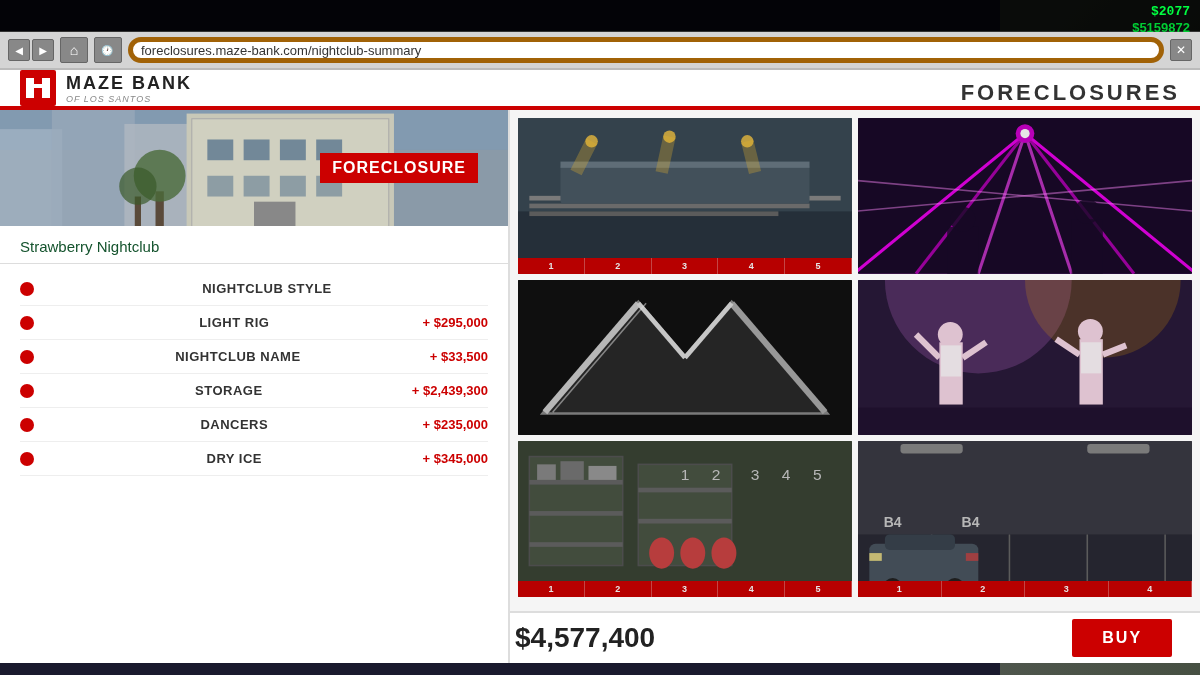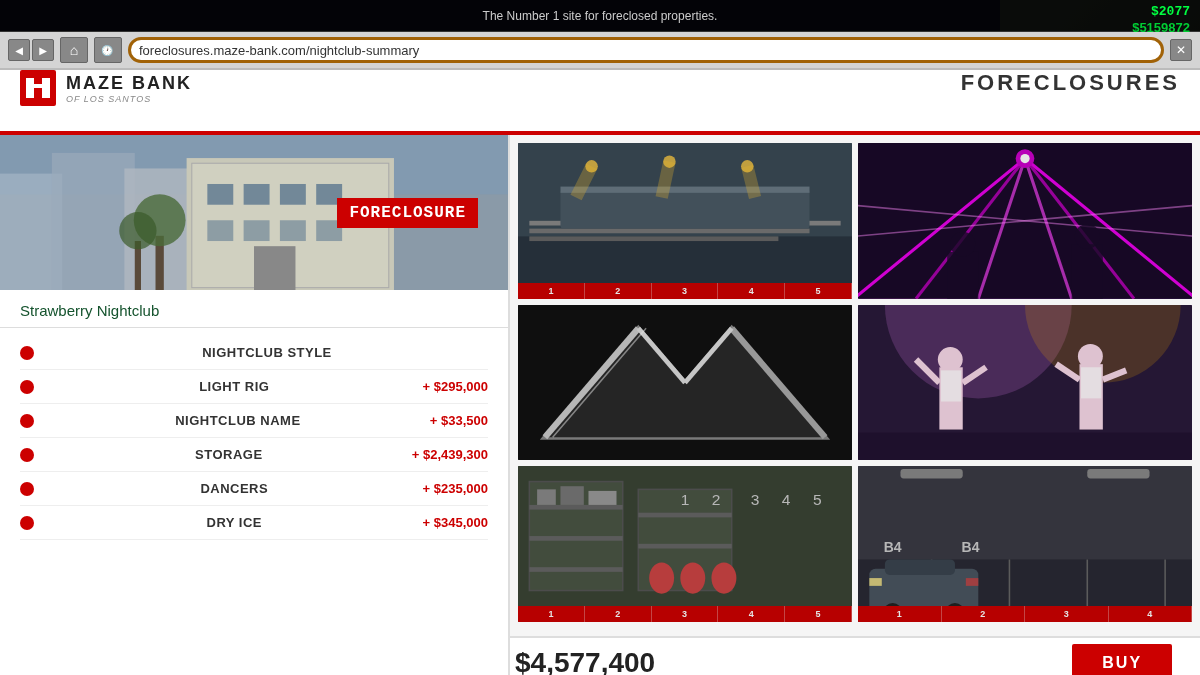--- a/index.html
+++ b/index.html
@@ -108,21 +108,21 @@
       cursor: pointer;
       color: white;
       font-size: 10px;
       border-radius: 2px;
     }
 
     .url-bar {
       flex: 1;
       height: 26px;
       background: white;
-      border: 3px solid #a16207;
+      border: 5px solid #a16207;
       border-radius: 13px;
       padding: 0 8px;
       font-size: 13px;
       color: #333;
       display: flex;
       align-items: center;
     }
 
     .url-close {
       width: 22px;
@@ -136,23 +136,23 @@
       color: white;
       font-size: 12px;
       border-radius: 2px;
     }
 
     
     .bank-header {
       position: relative;
       z-index: 10;
       background: white;
-      height: 65px;
-      display: flex;
-      align-items: flex-start;
+      height: 40px;
+      display: flex;
+      align-items: flex-end;
       padding: 0 20px;
       border-bottom: 4px solid #cc0000;
     }
 
     .bank-logo {
       display: flex;
       align-items: center;
       gap: 10px;
     }
 
@@ -209,25 +209,24 @@
     .left-panel {
       width: 510px;
       background: white;
       border-right: 2px solid #ddd;
       padding: 0;
       overflow: hidden;
     }
 
     .property-image {
       width: 100%;
-      height: 155px;
+      height: 116px;
       background: linear-gradient(135deg, #8a9bb0 0%, #6a7a8a 30%, #9aaa8a 60%, #7a8a6a 100%);
       position: relative;
       overflow: hidden;
-      font-family: Liberation Mono, monospace;
     }
 
     .foreclosure-badge {
       position: absolute;
       top: 50%;
       right: 30px;
       transform: translateY(-50%);
       background: #cc0000;
       color: white;
       font-size: 16px;
@@ -418,21 +417,20 @@
       inset: 0;
       overflow: hidden;
     }
   </style>
 </head>
 <body>
 
 <div class="map-bg"></div>
 
 <div class="top-bar">
-  <span class="top-bar-text">The Number 1 site for foreclosed properties.</span>
   <div class="hud-money">
     <div class="amount1">$2077</div>
     <div class="amount2">$5159872</div>
   </div>
 </div>
 
 <div class="browser-chrome">
   <div class="nav-btn-group">
     <div class="nav-btn">◀</div>
     <div class="nav-btn">▶</div>

